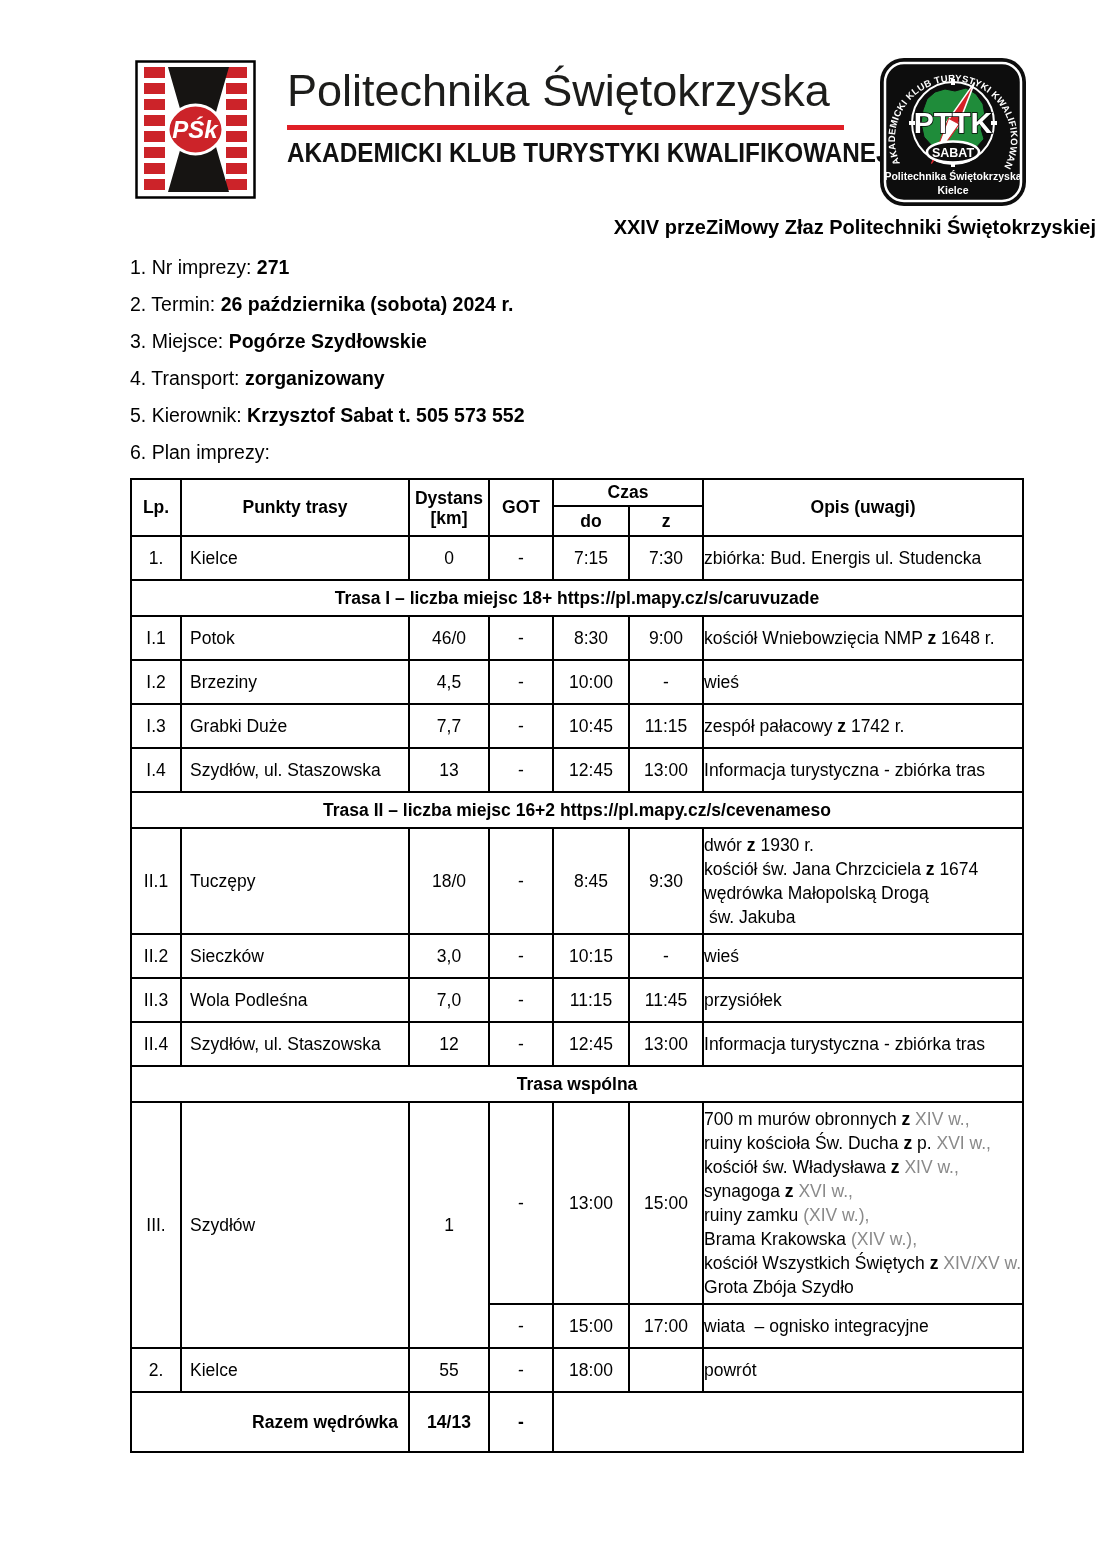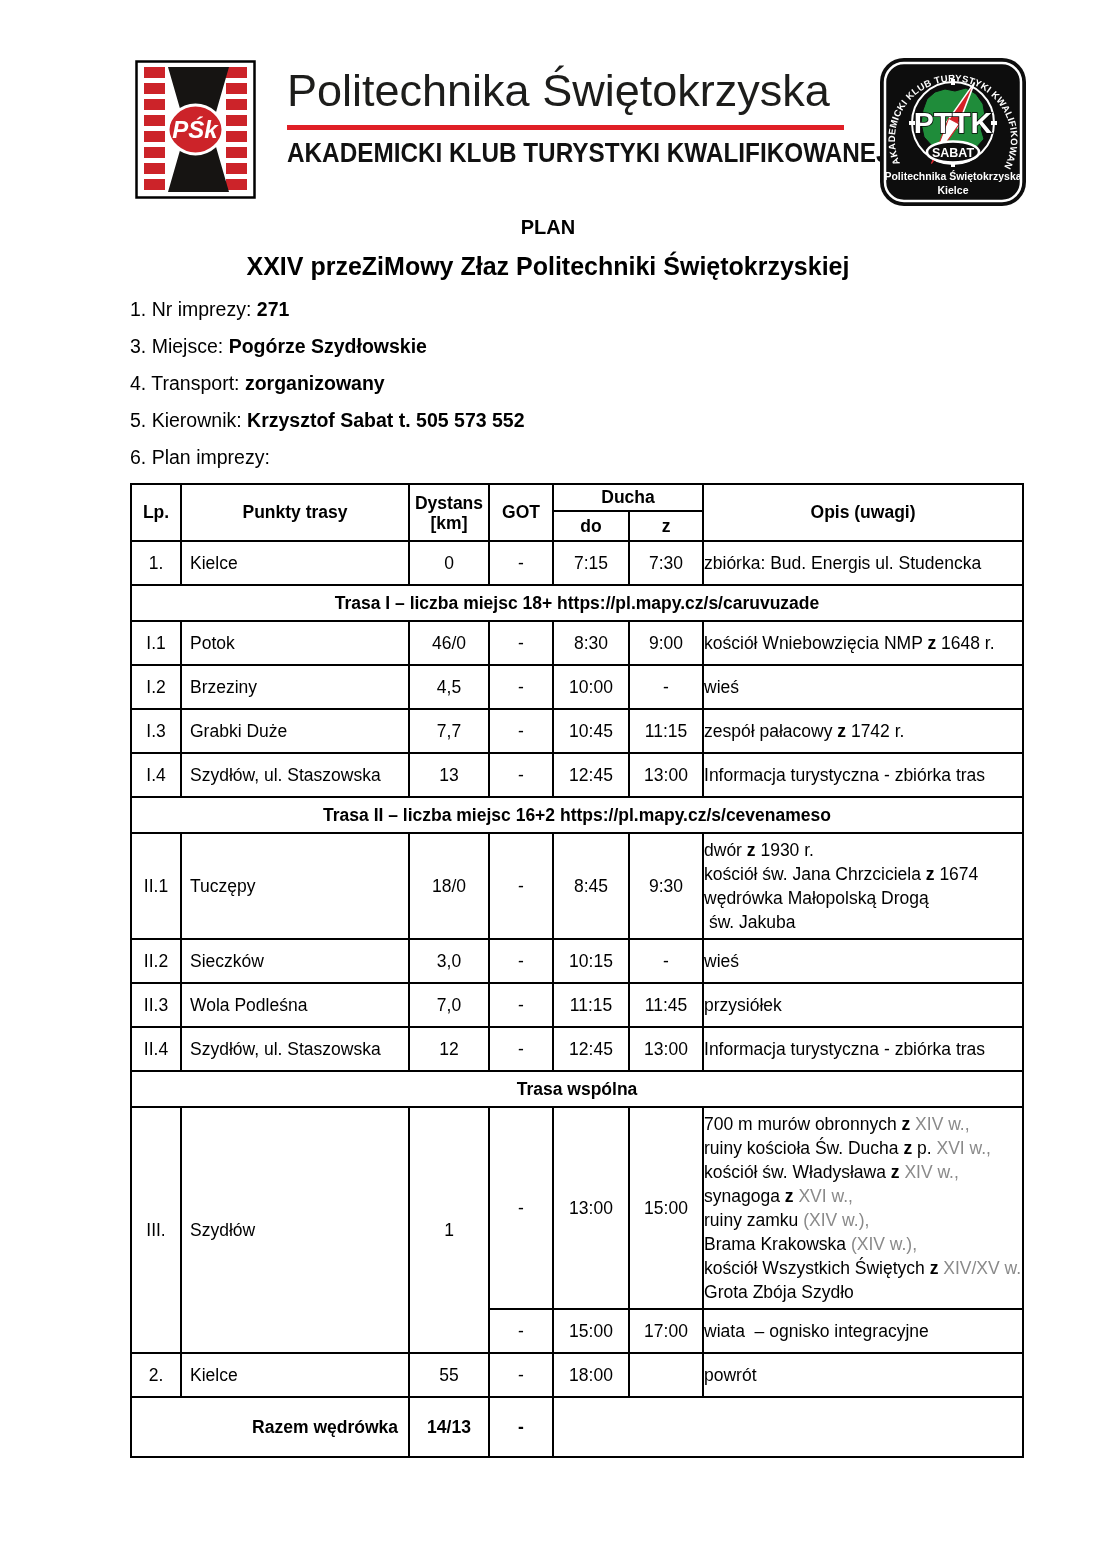--- a/index.html
+++ b/index.html
@@ -22,21 +22,21 @@
   .red-rule { margin-top: 9px; width: 557px; height: 5px; }
   .club-name {
     margin-top: 8px; font-size: 27px; font-weight: bold; color: #111;
     transform: scaleX(0.9); transform-origin: left center; white-space: nowrap;
     letter-spacing: 0px;
   }
 
   
   .title-block { text-align: center; margin-top: 6px; }
   .title-line1 { font-size: 20px; font-weight: bold; margin: 0 0 8px 0; }
-  .title-line2 { font-size: 25px; font-weight: bold; margin: 13px; }
+  .title-line2 { font-size: 20px; font-weight: bold; margin: 0; text-align: right; }
 
   
   .info-list { margin: 17px 8px 0 130px; font-size: 19.5px; }
   .info-item { margin-bottom: 15px; line-height: 22px; }
   .b { font-weight: bold; }
   .sub-list { margin: 5px 0 2px 25px; }
   .sub-item { line-height: 25px; }
   .sub-num { display: inline-block; width: 38px; }
 
   
@@ -118,29 +118,33 @@
       </text>
       <text x="74" y="76" text-anchor="middle" font-family="Liberation Sans, sans-serif" font-size="30" font-weight="bold" fill="#ffffff" stroke="#000000" stroke-width="1.5" paint-order="stroke">PTTK</text>
       <ellipse cx="74" cy="95" rx="26" ry="10.5" fill="#0d0d0d" stroke="#ffffff" stroke-width="2.5"></ellipse>
       <text x="74" y="99.5" text-anchor="middle" font-family="Liberation Sans, sans-serif" font-size="12.5" font-weight="bold" fill="#ffffff">SABAT</text>
       <text x="74" y="123" text-anchor="middle" font-family="Liberation Sans, sans-serif" font-size="10.5" font-weight="bold" fill="#ffffff">Politechnika Świętokrzyska</text>
       <text x="74" y="137" text-anchor="middle" font-family="Liberation Sans, sans-serif" font-size="10.5" font-weight="bold" fill="#ffffff">Kielce</text>
     </svg>
   </div>
 
   <div class="title-block">
-    <p class="title-line1">PLAN</p>
     <p class="title-line2">XXIV przeZiMowy Złaz Politechniki Świętokrzyskiej</p>
   </div>
 
   <div class="info-list">
     <div class="info-item">
       <span>1.</span>
       <span>Nr imprezy:</span>
       <span class="b">271</span>
+    </div>
+    <div class="info-item">
+      <span>2.</span>
+      <span>Termin:</span>
+      <span class="b">26 października (sobota) 2024 r.</span>
     </div>
     <div class="info-item">
       <span>3.</span>
       <span>Miejsce:</span>
       <span class="b">Pogórze Szydłowskie</span>
     </div>
     <div class="info-item">
       <span>4.</span>
       <span>Transport:</span>
       <span class="b">zorganizowany</span>
@@ -166,21 +170,21 @@
         <col style="width:74px">
         <col style="width:320px">
     </colgroup>
     <thead>
       <tr class="h1">
         <th rowspan="2">Lp.</th>
         <th rowspan="2">Punkty trasy</th>
         <th rowspan="2" class="pre">Dystans
 [km]</th>
         <th rowspan="2">GOT</th>
-        <th colspan="2">Ducha</th>
+        <th colspan="2">Czas</th>
         <th rowspan="2">Opis (uwagi)</th>
       </tr>
       <tr class="h2">
         <th>do</th>
         <th>z</th>
       </tr>
     </thead>
     <tbody>
         <tr>
           <td class="num">1.</td>

